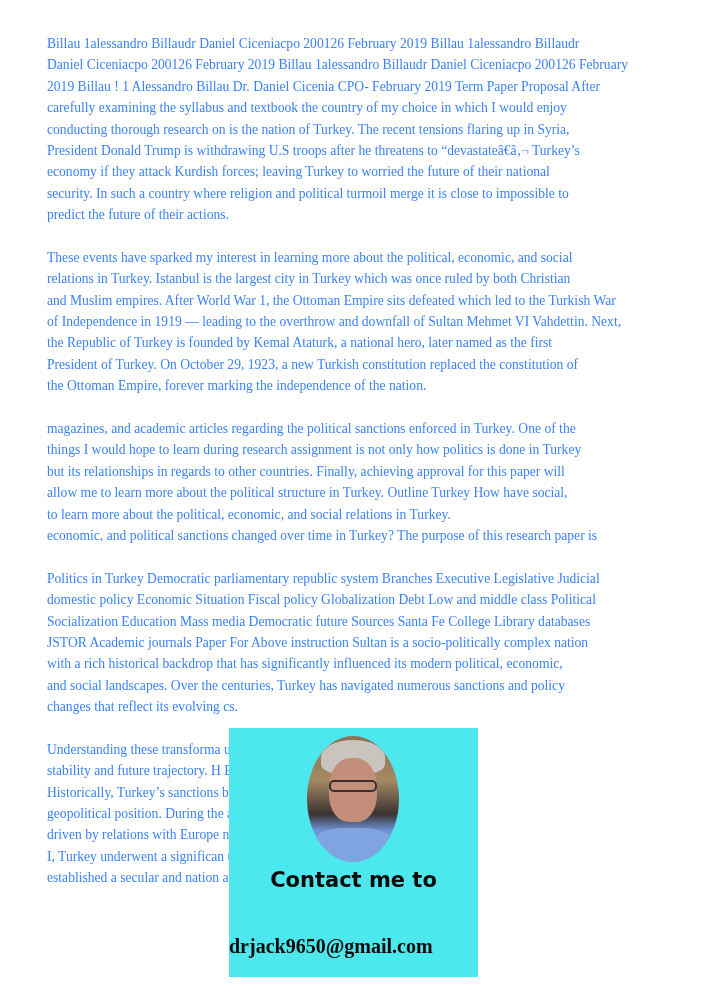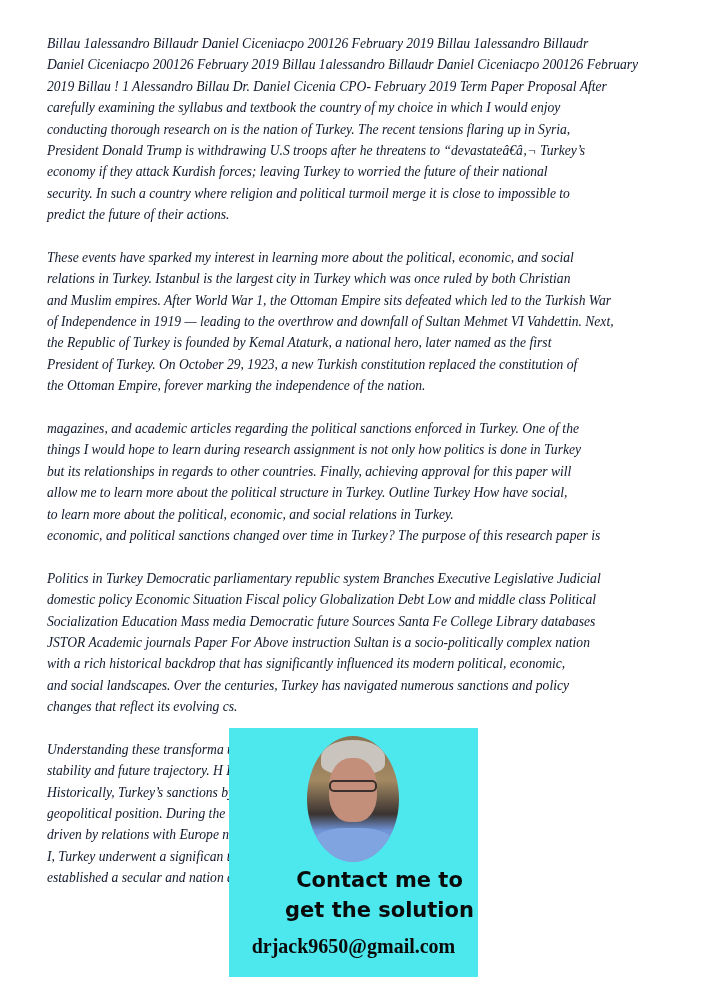--- a/index.html
+++ b/index.html
@@ -1,50 +1,49 @@
 <!DOCTYPE html>
 <html><head>
 <meta charset="utf-8">
 <style>
   html, body { margin: 0; padding: 0; background: #ffffff; }
   body { width: 708px; height: 1000px; position: relative; overflow: hidden; }
   .page { position: absolute; left: 47px; top: 33px; width: 620px; }
   .line {
     font-family: "Liberation Serif", serif;
     font-size: 13.6px;
-    color: #0f172a;
+    color: #3b82f6;
     height: 21.4px;
     line-height: 21.4px;
     white-space: nowrap;
-    font-style: italic;
   }
   .para-gap { height: 21.4px; }
   .overlay {
     position: absolute; left: 229px; top: 728px; width: 249px; height: 249px;
     background: #4de8ee;
   }
   .portrait {
     position: absolute; left: 78px; top: 8px; width: 92px; height: 126px;
     border-radius: 50%;
     overflow: hidden;
     background: linear-gradient(180deg, #8a7352 0%, #a48a63 35%, #3a3330 62%, #6e93d6 75%, #86a9e4 100%);
   }
   .portrait .hair { position:absolute; left:14px; top:4px; width:64px; height:34px; border-radius:50% 50% 30% 30%; background:#c9c4bd; }
   .portrait .face { position:absolute; left:22px; top:22px; width:48px; height:64px; border-radius:45% 45% 42% 42%; background:#c48f7a; }
   .portrait .glasses { position:absolute; left:22px; top:44px; width:48px; height:12px; border:2px solid #3a2f2a; border-radius:5px; box-sizing:border-box; }
   .portrait .shirt { position:absolute; left:4px; top:92px; width:84px; height:40px; border-radius:40% 40% 0 0; background:#7fa4e0; }
   .cta {
     position: absolute; left: 0; width: 249px; text-align: center;
     font-family: "DejaVu Sans", sans-serif; font-weight: bold; color: #0a0a0a;
-    font-size: 21px; line-height: 30px; padding-left: 26px;
+    font-size: 21px; line-height: 30px;
   }
   .cta1 { top: 137px; }
   .cta2 { top: 167px; }
   .email {
-    position: absolute; left: 0; top: 203px; width: 249px; text-align: center;
+    position: absolute; left: 0; top: 203px; width: 249px; text-align: left;
     font-family: "Liberation Serif", serif; font-weight: bold; font-size: 20px;
     color: #0a0a0a; line-height: 30px;
   }
 </style>
 </head>
 <body>
 
 <div class="page">
   <div>
     <div class="line">Billau 1alessandro Billaudr Daniel Ciceniacpo 200126 February 2019 Billau 1alessandro Billaudr</div>
@@ -99,15 +98,14 @@
 </div>
 
 <div class="overlay">
   <div class="portrait" title="man with glasses and blue shirt">
     <div class="hair"></div>
     <div class="face"></div>
     <div class="glasses"></div>
     <div class="shirt"></div>
   </div>
   <div class="cta cta1">Contact me to</div>
-  <div class="cta cta2">get the solution</div>
   <div class="email">drjack9650@gmail.com</div>
 </div>
 
 </body></html>

